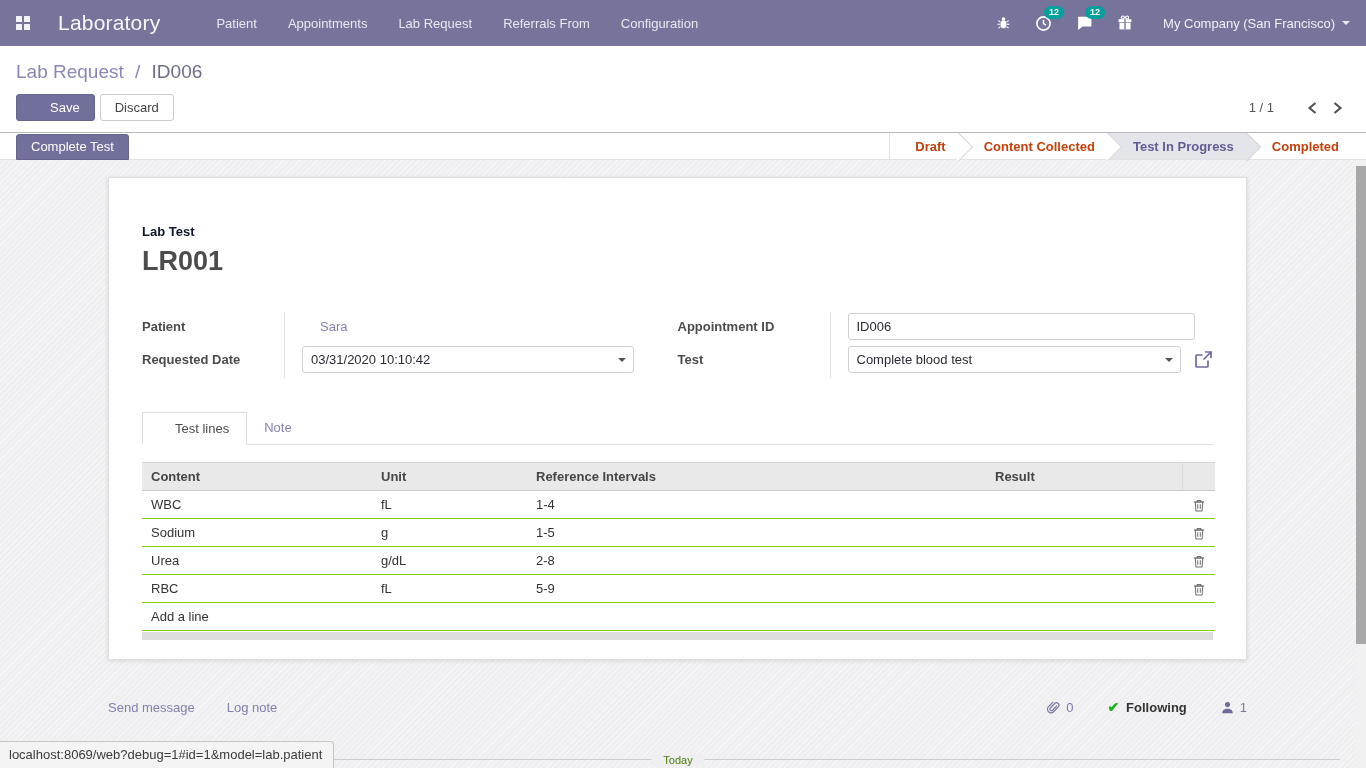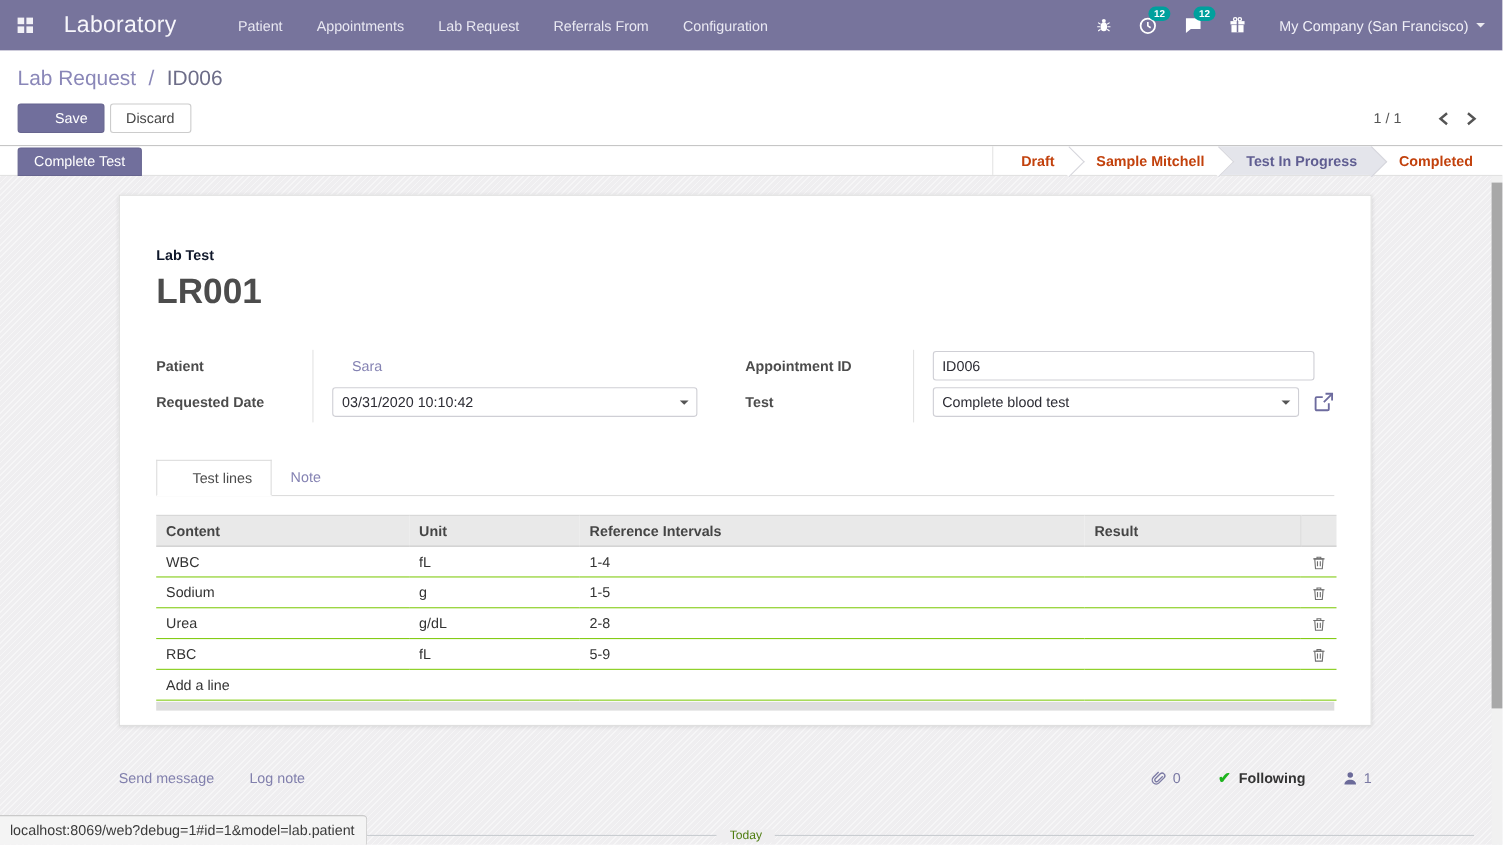--- a/index.html
+++ b/index.html
@@ -47,21 +47,21 @@
   .step.active { background:#e4e5eb; color:#5f5d91; }
   .step.active::after { background:#e4e5eb; }
   .step:last-child::after { display:none; }
 
   
   .content { height:609px; background-color:#efeef0;
     background-image:repeating-linear-gradient(135deg, rgba(255,255,255,.45) 0 1px, transparent 1px 4px); }
   .sheet { width:1139px; margin-left:108px; margin-top:0; position:relative; top:17px; background:#fff; border:1px solid #dfdfdf; box-shadow:0 1px 4px rgba(0,0,0,.12); height:483px; padding:26px 33px; }
 
   .sheet-label { font-size:13px; font-weight:700; color:#0f172a;margin-top:20px; }
-  .sheet-title { font-size:32px; font-weight:700; color:#4c4c4c; margin-top:7px; }
+  .sheet-title { font-size:27px; font-weight:700; color:#4c4c4c; margin-top:7px; }
 
   .field-grid { display:flex; margin-top:35px; }
   .field-col { width:50%; position:relative; }
   .field-col .col-sep { position:absolute; top:0; bottom:0; background:#e3e3e3; width:1px; }
   .field-col.left .col-sep { left:142px; }
   .field-col.right .col-sep { left:152px; }
   .field-row { display:flex; align-items:center; min-height:28px; margin-bottom:5px; }
   .field-label { font-size:13px; font-weight:700; color:#4c4c4c; flex:none; }
   .field-col.left .field-label { width:160px; }
   .field-col.right .field-label { width:170px; }
@@ -196,21 +196,21 @@
   </div>
 </div>
 
 <div class="statusbar">
   <button class="btn btn-statusbar">Complete Test</button>
   <div class="steps">
     <div class="step">
         <span class="step-label">Draft</span>
       </div>
     <div class="step">
-        <span class="step-label">Sample Mitchell</span>
+        <span class="step-label">Content Collected</span>
       </div>
     <div class="step active">
         <span class="step-label">Test In Progress</span>
       </div>
     <div class="step">
         <span class="step-label">Completed</span>
       </div>
   </div>
 </div>
 

